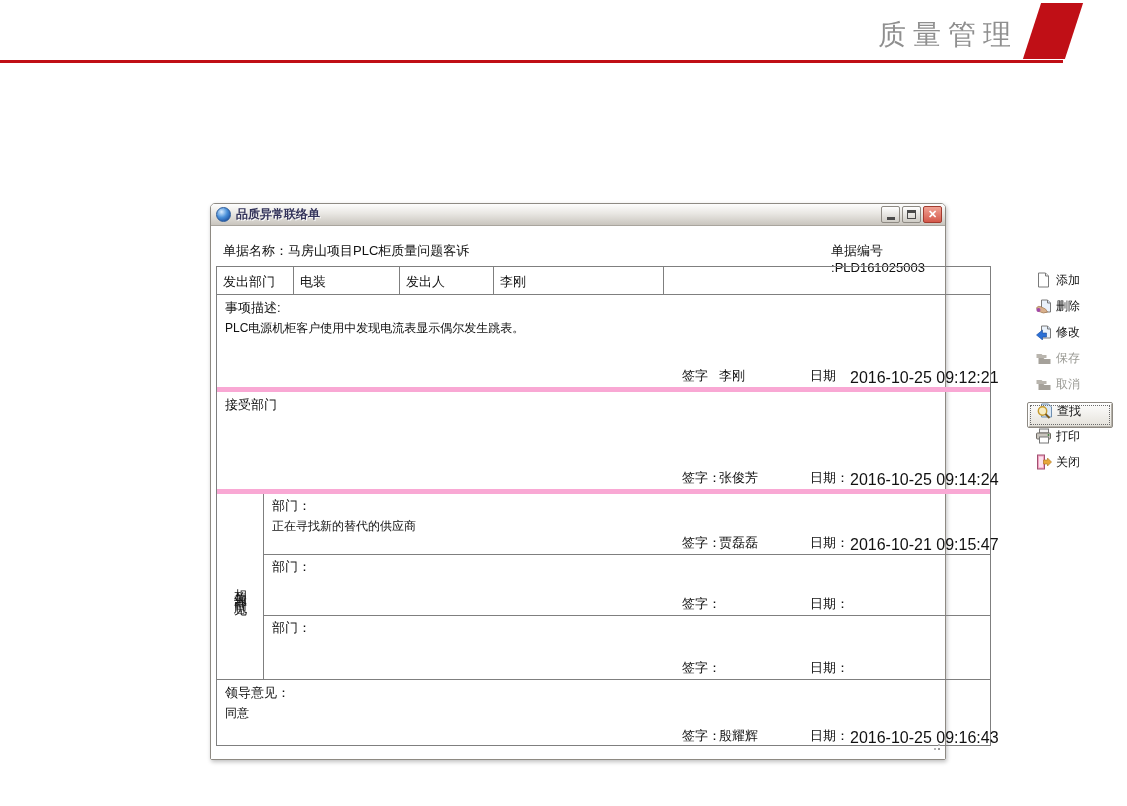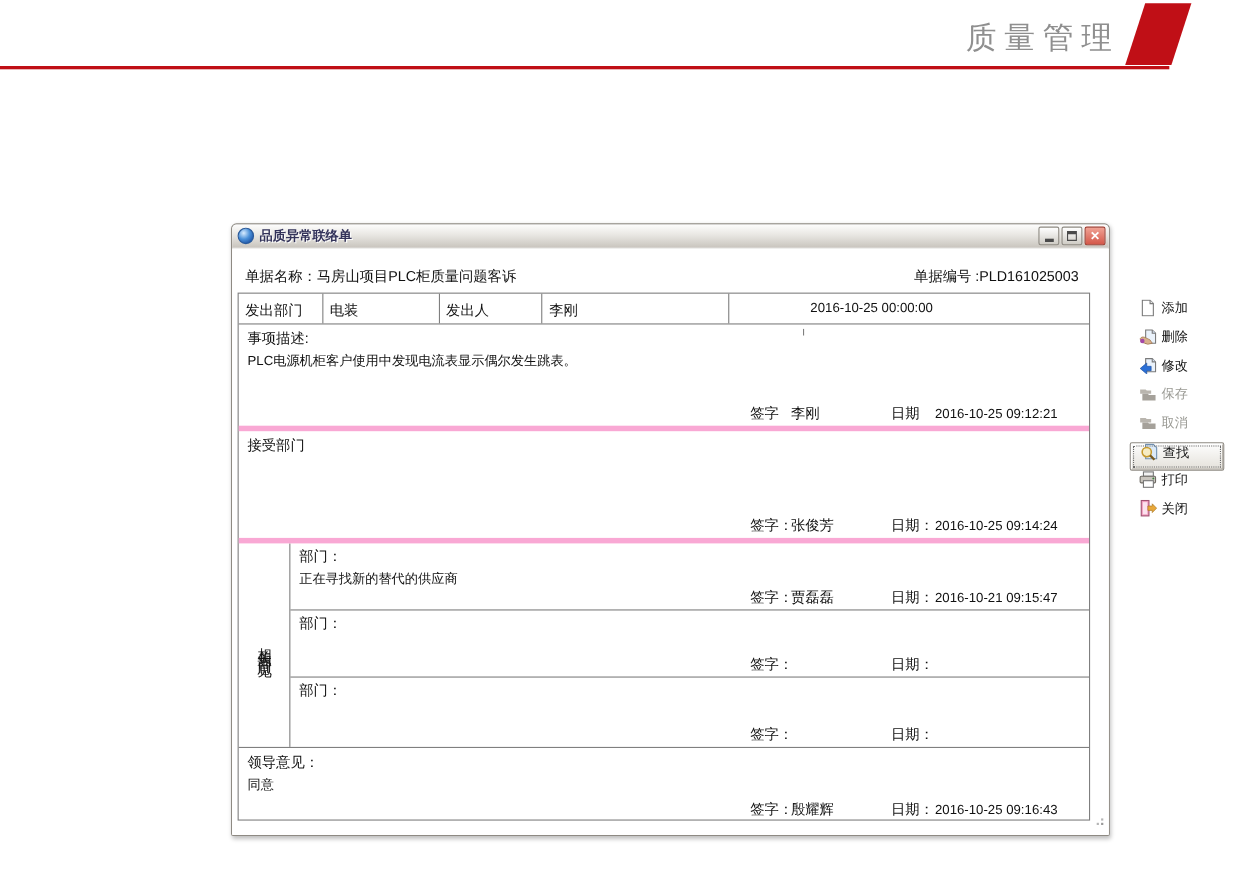--- a/index.html
+++ b/index.html
@@ -15,21 +15,21 @@
   .accent-line { position:absolute; top:60px; left:0; width:1063px; height:3px; background:#c00f16; }
 
   
   .bullets { position:absolute; top:120px; left:46px; list-style:none; }
   .bullets li { position:relative; padding-left:20px; font-size:14px; color:#111;
                 line-height:25px; }
   .bullets li .dot { position:absolute; left:2px; top:10px; width:5px; height:5px;
                      background:#3aa7b5; border-radius:1px; }
 
   
-  .xp-window { position:absolute; left:210px; top:203px; width:799px; height:557px;
+  .xp-window { position:absolute; left:210px; top:203px; width:736px; height:557px;
                border:1px solid #8e8a83; border-radius:5px 5px 2px 2px;
                background:#fff; box-shadow:1px 2px 4px rgba(0,0,0,.25); }
   .titlebar { height:22px; border-radius:4px 4px 0 0; padding:2px 3px 2px 5px;
               background:linear-gradient(#fdfdfd 0%, #e9e7e3 45%, #c9c5be 100%);
               border-bottom:1px solid #a9a59e; display:flex; align-items:center; gap:5px; }
   .globe { width:15px; height:15px; border-radius:50%; flex:0 0 auto;
            background:radial-gradient(circle at 35% 30%, #d8ecff, #4a90d9 45%, #1b4fa0 85%);
            border:1px solid #2a5a9a; }
   .titletext { font-size:12px; font-weight:bold; color:#33335a; text-shadow:1px 1px 0 #fbfbfb;
                flex:1 1 auto; white-space:nowrap; overflow:hidden; }
@@ -70,21 +70,21 @@
            justify-content:center; }
   .vtext { writing-mode:vertical-rl; text-orientation:upright; font-size:13px;
            letter-spacing:3px; }
   .rrows { flex:1 1 auto; display:flex; flex-direction:column; }
   .rrow { position:relative; border-bottom:1px solid #7f7f7f; padding:3px 8px; }
   .rrow:last-child { border-bottom:none; }
   .r1{height:61px;} .r2{height:62px;} .r3{height:63px;}
 
   .sign-row { position:absolute; left:0; right:0; bottom:3px; height:17px; font-size:13px; }
   .sign-row span { position:absolute; white-space:nowrap; }
-  .sign-row .date { font-size:12px; padding-top:2px; }
+  .sign-row .date { font-size:16px; padding-top:2px; }
   .p1{left:465px;} .p2{left:502px;} .p3{left:593px;} .p4{left:633px;}
   .q1{left:418px;} .q2{left:455px;} .q3{left:546px;} .q4{left:586px;}
 
   
   .toolbar { position:absolute; left:816px; top:46px; width:86px; }
   .tb-btn { position:relative; height:26px; display:flex; align-items:flex-start; gap:4px;
             padding-left:8px; cursor:default; }
   .tb-btn .tb-lb { font-size:12px; color:#111; white-space:nowrap; }
   .tb-btn.disabled .tb-lb { color:#9a9a94; }
   .tb-ic { width:17px; height:16px; flex:0 0 auto; display:inline-flex; }
@@ -132,21 +132,20 @@
       </div>
 
       <div class="ftable">
 
         <div class="frow1">
           <div class="cell c1">发出部门</div>
           <div class="cell c2">电装</div>
           <div class="cell c3">发出人</div>
           <div class="cell c4">李刚</div>
           <div class="cell c5">发出日期</div>
-          <div class="cell c6">2016-10-25 00:00:00</div>
         </div>
 
         <div class="sect desc">
           <div class="sect-label">事项描述:</div>
           <div class="sect-body">PLC电源机柜客户使用中发现电流表显示偶尔发生跳表。</div>
           <div class="sign-row">
             <span class="p1">签字</span>
             <span class="p2">李刚</span>
             <span class="p3">日期</span>
             <span class="p4 date">2016-10-25 09:12:21</span>

